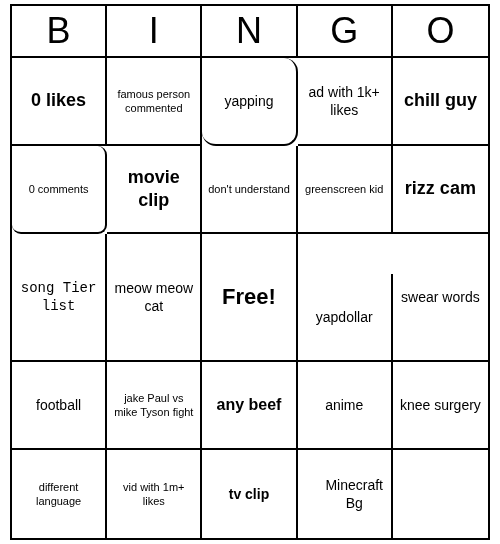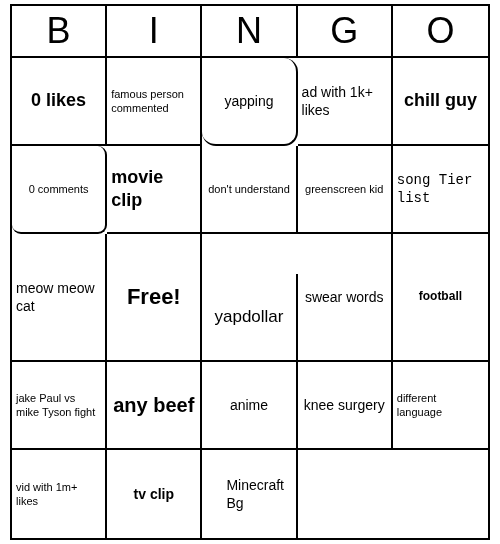--- a/index.html
+++ b/index.html
@@ -39,21 +39,21 @@
       display: grid;
       grid-template-columns: repeat(5, 1fr);
     }
     .bingo-cell {
       border-right: 2px solid #000;
       border-bottom: 2px solid #000;
       min-height: 88px;
       display: flex;
       justify-content: center;
       align-items: center;
-      text-align: left;
+      text-align: center;
       padding: 4px;
       font-size: 14px;
       line-height: 1.3;
     }
     .bingo-cell:nth-child(5n) {
       border-right: none;
     }
     .bingo-cell:nth-child(n+21) {
       border-bottom: none;
     }
@@ -90,42 +90,45 @@
       </div>
       <div class="bingo-cell" style="font-size: 18px; font-weight: bold;">
         <span>movie clip</span>
       </div>
       <div class="bingo-cell" style="font-size: 11px;">
         <span>don't understand</span>
       </div>
       <div class="bingo-cell" style="font-size: 11px;">
         <span>greenscreen kid</span>
       </div>
+      <div class="bingo-cell" style="font-size: 18px; font-weight: bold;">
+        <span>rizz cam</span>
+      </div>
       <div class="bingo-cell" style="font-size: 14px; font-family: Liberation Mono, monospace;">
         <span>song Tier list</span>
       </div>
       <div class="bingo-cell" style="font-size: 14px;">
         <span>meow meow cat</span>
       </div>
       <div class="bingo-cell" style="font-size: 22px; font-weight: bold;">
         <span>Free!</span>
       </div>
-      <div class="bingo-cell" style="font-size: 17px; margin-top: 40px;">
+      <div class="bingo-cell" style="font-size: 14px; margin-top: 40px;">
         <span>yapdollar</span>
       </div>
       <div class="bingo-cell" style="font-size: 14px;">
         <span>swear words</span>
       </div>
-      <div class="bingo-cell" style="font-size: 12px; font-weight: bold;">
+      <div class="bingo-cell" style="font-size: 14px;">
         <span>football</span>
       </div>
       <div class="bingo-cell" style="font-size: 11px;">
         <span>jake Paul vs mike Tyson fight</span>
       </div>
-      <div class="bingo-cell" style="font-size: 20px; font-weight: bold;">
+      <div class="bingo-cell" style="font-size: 16px; font-weight: bold;">
         <span>any beef</span>
       </div>
       <div class="bingo-cell" style="font-size: 14px;">
         <span>anime</span>
       </div>
       <div class="bingo-cell" style="font-size: 14px;">
         <span>knee surgery</span>
       </div>
       <div class="bingo-cell" style="font-size: 11px;">
         <span>different language</span>

